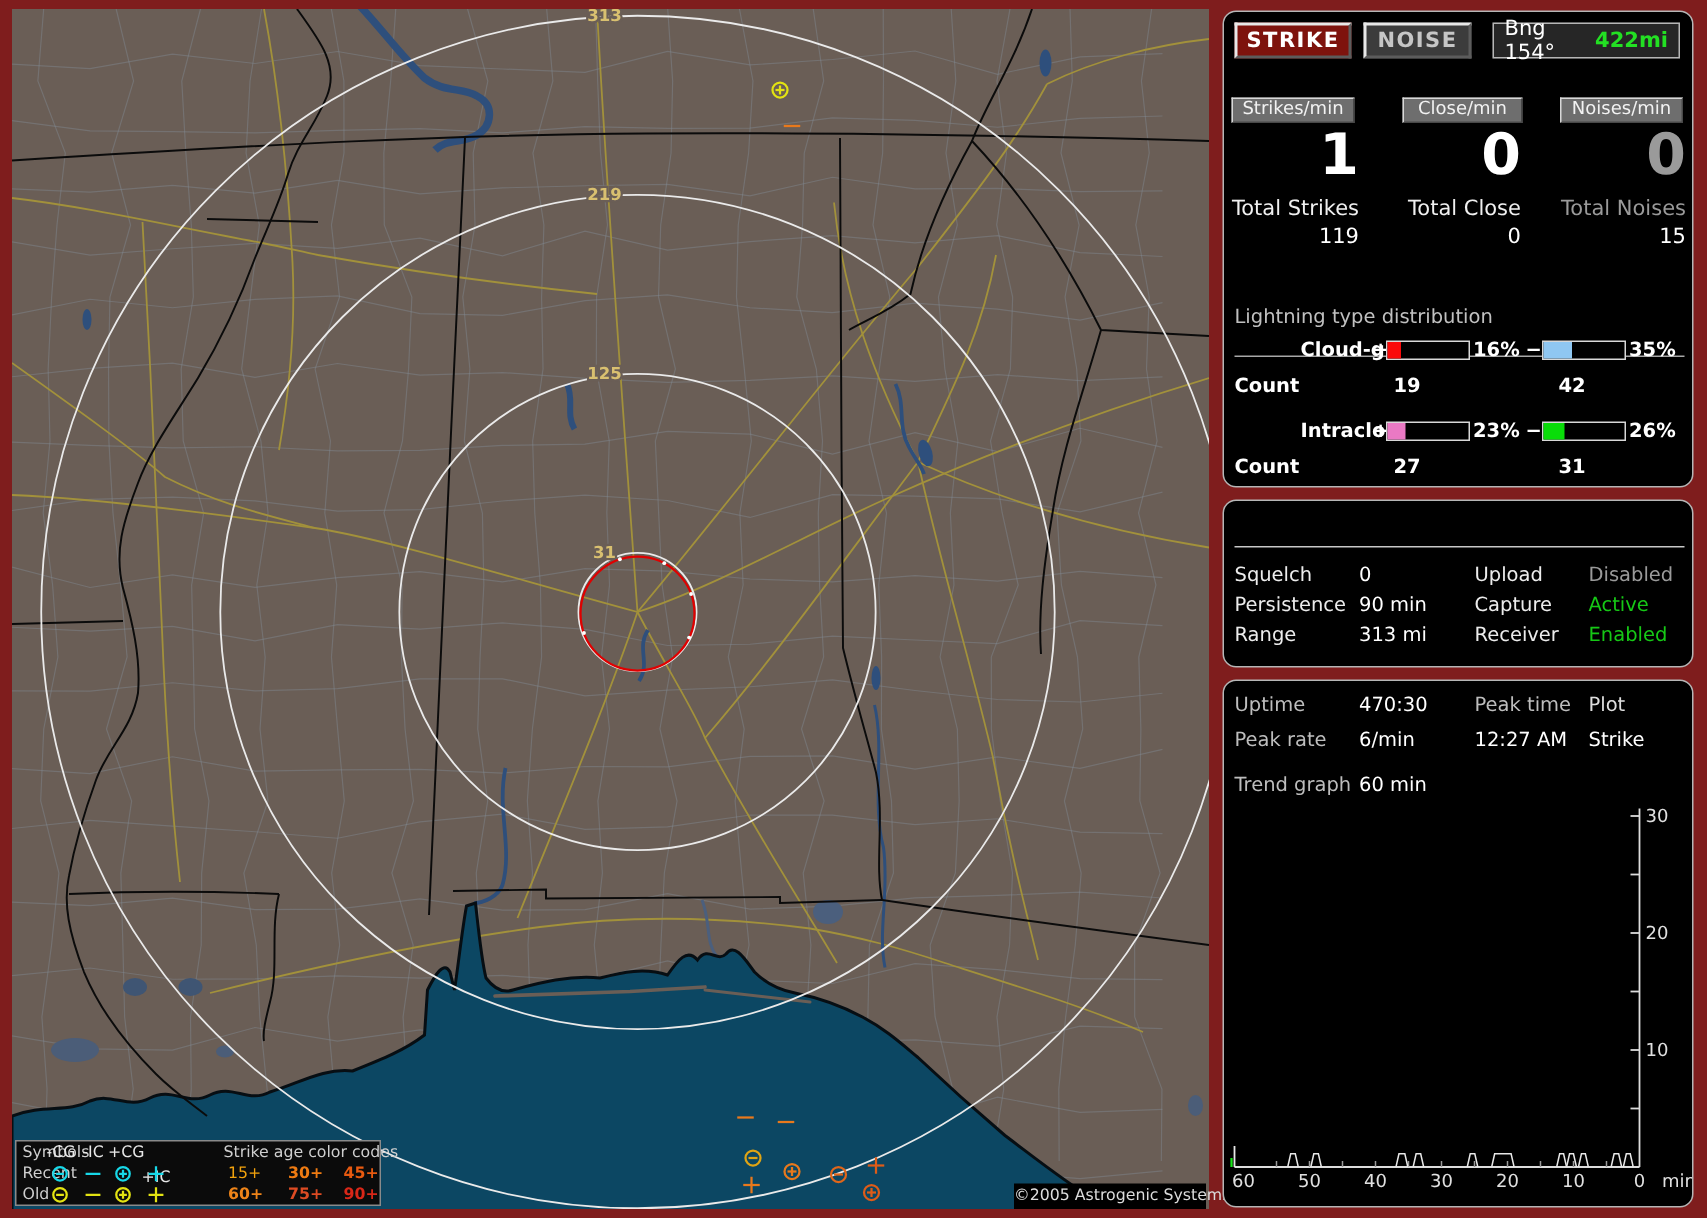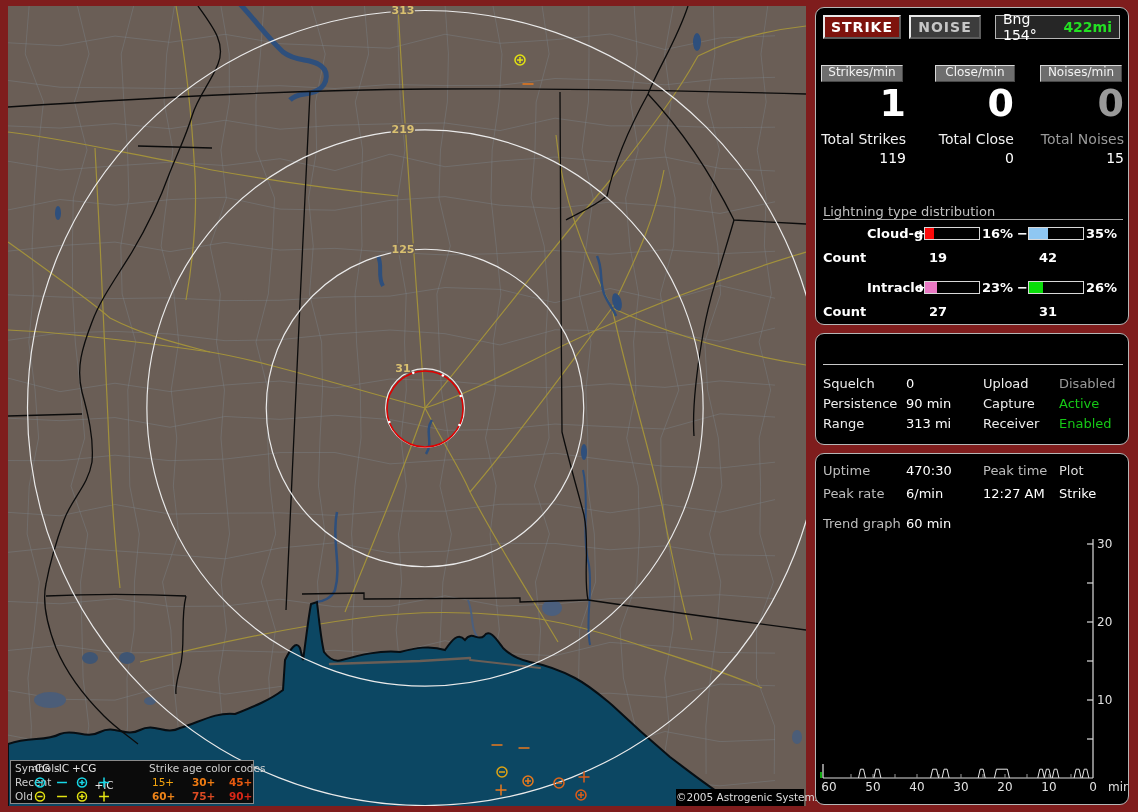--- a/index.html
+++ b/index.html
@@ -20,21 +20,21 @@
   #bng-box .lbl{font-weight:normal;font-size:14px;color:#fff;}
   #bng-box .val{font-weight:bold;font-size:14px;color:#23e023;}
   .rate-head{top:57px;height:17px;background:#6e6e6e;color:#f2f2f2;font-size:12px;
              line-height:13px;border-width:1px;border-style:solid;
              border-color:#d8d8d8 #484848 #484848 #d8d8d8;}
   .rate-num{top:74px;height:42px;font-size:38px;font-weight:bold;text-align:right;color:#fff;line-height:42px;}
   .tot-lbl{top:123px;font-size:14px;text-align:right;color:#f0f0f0;}
   .tot-val{top:142px;font-size:14px;text-align:right;color:#fff;}
   .dim{color:#9a9a9a !important;}
   #dist-title{left:7px;top:196px;width:300px;color:#c0c0c0;font-size:13px;
-              border-bottom:1px solid #a8a8a8;padding-bottom:0;}
+              border-bottom:1px solid #a8a8a8;padding-bottom:18px;}
   .dist-lbl{left:7px;font-weight:bold;font-size:13px;color:#fff;margin-left:44px;}
   .dist-sign{font-weight:bold;font-size:13px;color:#fff;}
   .bar{width:56px;height:13px;border:1px solid #d8d8d8;background:#000;box-sizing:border-box;}
   .bar .fill{height:100%;}
   .pct{font-weight:bold;font-size:13px;color:#fff;}
   .cnt{font-weight:bold;font-size:13px;color:#fff;}
   #datetime{left:7px;top:4px;font-size:17px;font-weight:bold;color:#16e316;}
   #dt-rule{left:7px;top:30px;width:300px;border-top:1px solid #c8c8c8;height:0;}
   .st-lbl{font-size:13px;color:#ececec;}
   .st-val{font-size:13px;color:#fff;}

